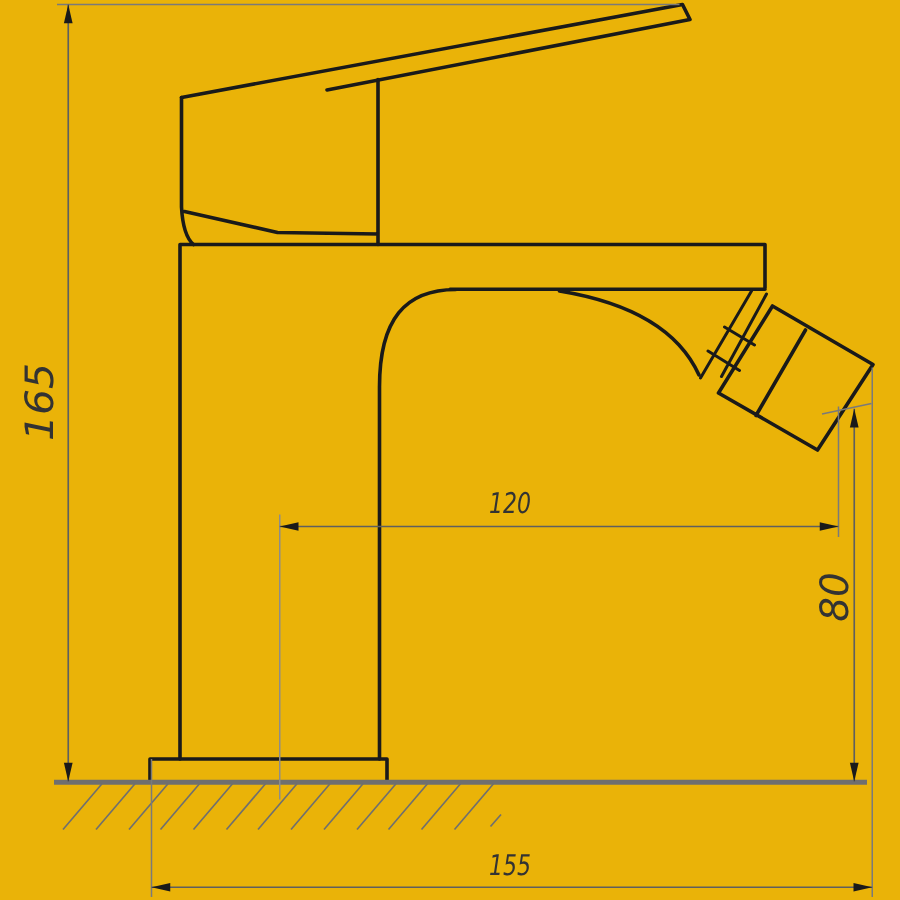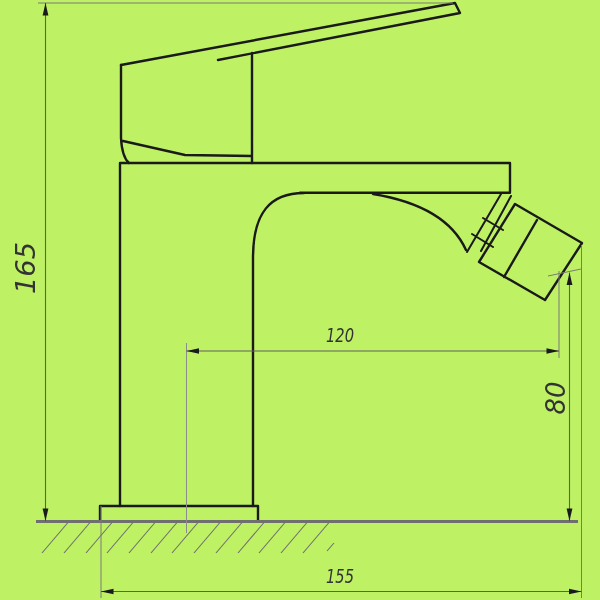--- a/index.html
+++ b/index.html
@@ -1,16 +1,16 @@
 <!DOCTYPE html>
 <html><head>
 <meta charset="utf-8">
 <style>
   html,body{margin:0;padding:0;background:#ffffff;}
-  .page{width:600px;height:600px;position:relative;background:#bef264;overflow:hidden;
+  .page{width:600px;height:600px;position:relative;background:#eab308;overflow:hidden;
         font-family:"DejaVu Sans","Liberation Sans",sans-serif;text-align:right;}
   svg{display:block;}
   .outline{stroke:#1a1a1a;stroke-width:2.4;fill:none;stroke-linecap:round;stroke-linejoin:round;}
   .outline-thin{stroke:#1a1a1a;stroke-width:2;fill:none;stroke-linecap:round;}
   .dimline{stroke:#5f5f5f;stroke-width:1.1;fill:none;}
   .extline{stroke:#7a7a7a;stroke-width:1;fill:none;}
   .axisline{stroke:#8c8c8c;stroke-width:1;fill:none;}
   .groundline{stroke:#6f6f6f;stroke-width:3.2;fill:none;}
   .hatch{stroke:#6f6f6f;stroke-width:1.1;fill:none;}
   .arrow{fill:#1a1a1a;stroke:none;}

